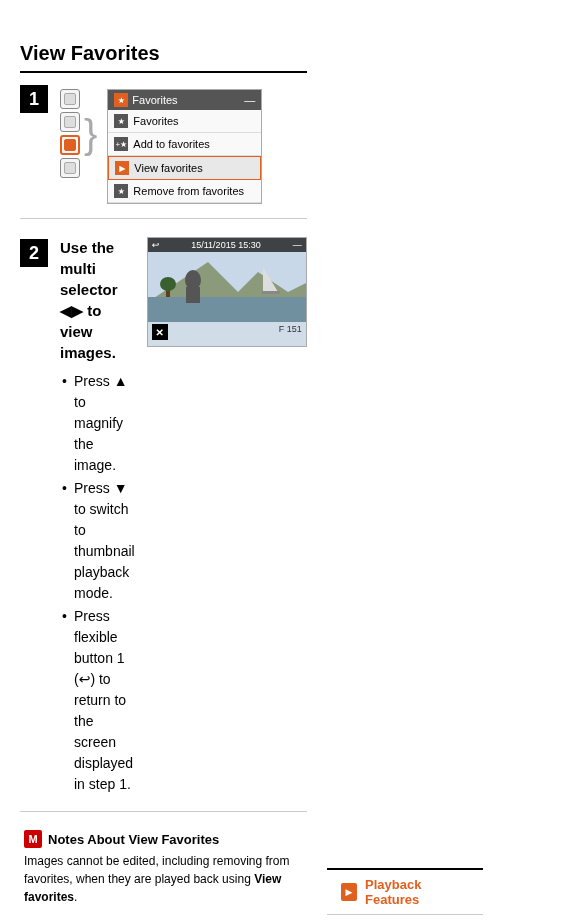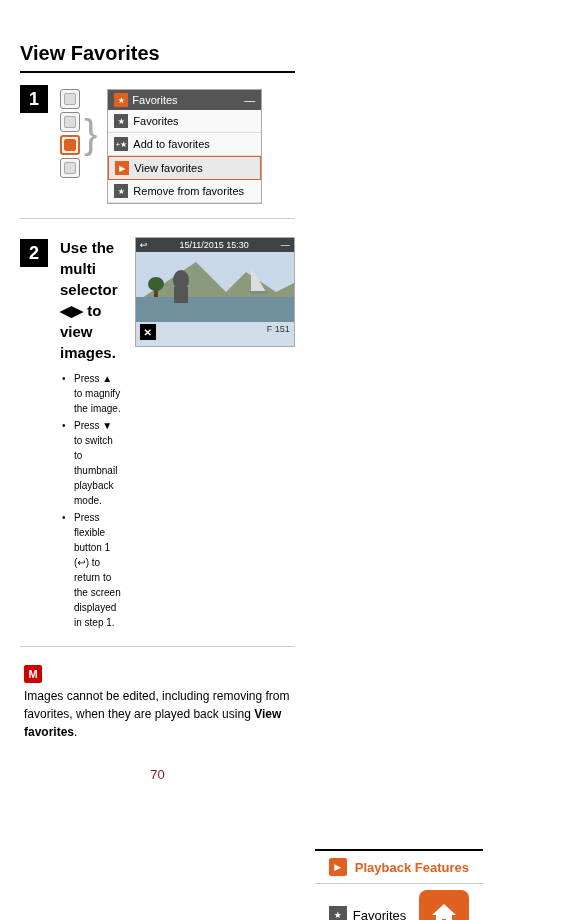--- a/index.html
+++ b/index.html
@@ -218,21 +218,21 @@
     }
 
     
     .bullet-list {
       margin-top: 6px;
       padding-left: 0;
       list-style: none;
     }
 
     .bullet-list li {
-      font-size: 10px;
+      font-size: 14px;
       line-height: 1.5;
       padding-left: 14px;
       position: relative;
       margin-bottom: 2px;
     }
 
     .bullet-list li::before {
       content: "•";
       position: absolute;
       left: 2px;
@@ -455,20 +455,21 @@
               <span style="margin-left:auto;font-size:9px;text-align:right;">F <span>151</span></span>
             </div>
           </div>
         </div>
       </div>
     </div>
 
     <div class="notes-section">
       <div class="notes-title">
         <div class="notes-icon">M</div>
+        <span>Notes About View Favorites</span>
       </div>
       <div class="notes-body">
         <span>Images cannot be edited, including removing from favorites, when they are played back using </span><strong>View favorites</strong><span>.</span>
       </div>
     </div>
 
     <div class="page-number-row">70</div>
 
   </div>
 

